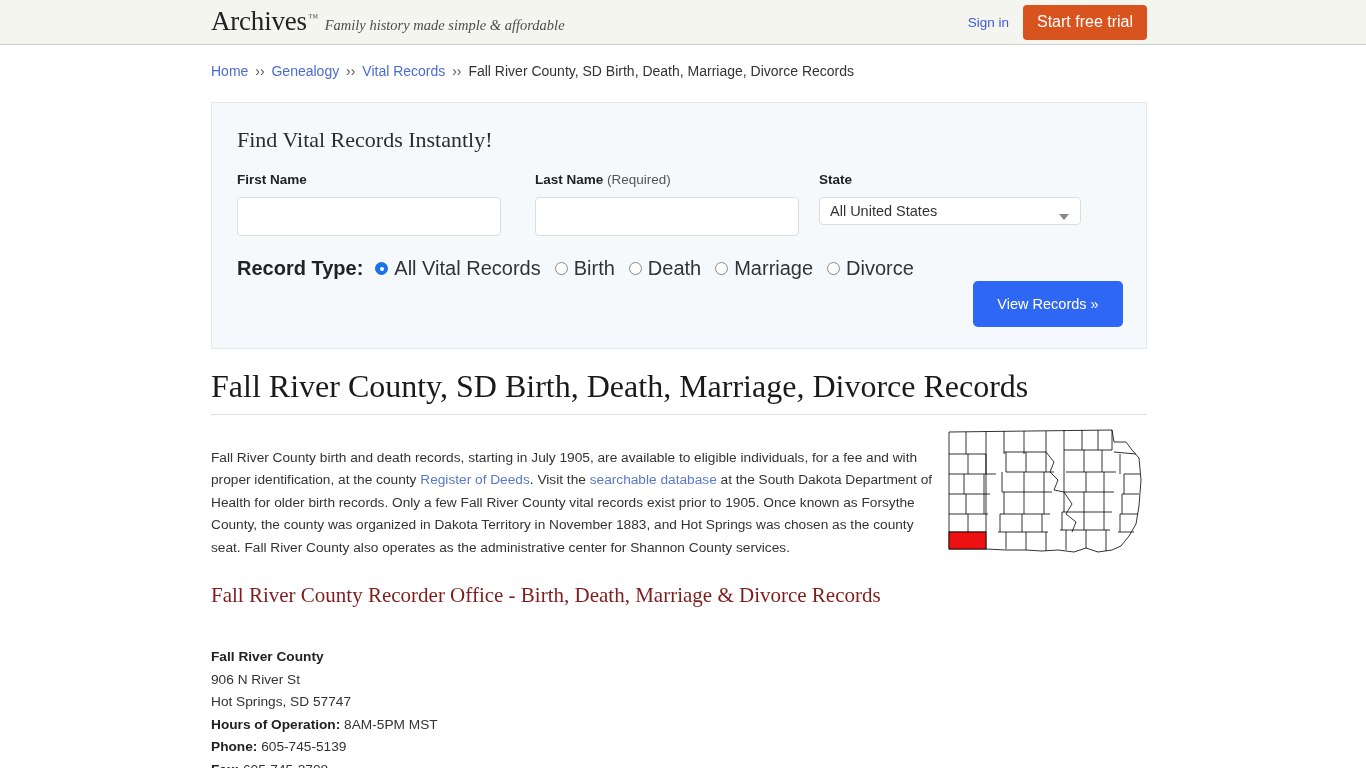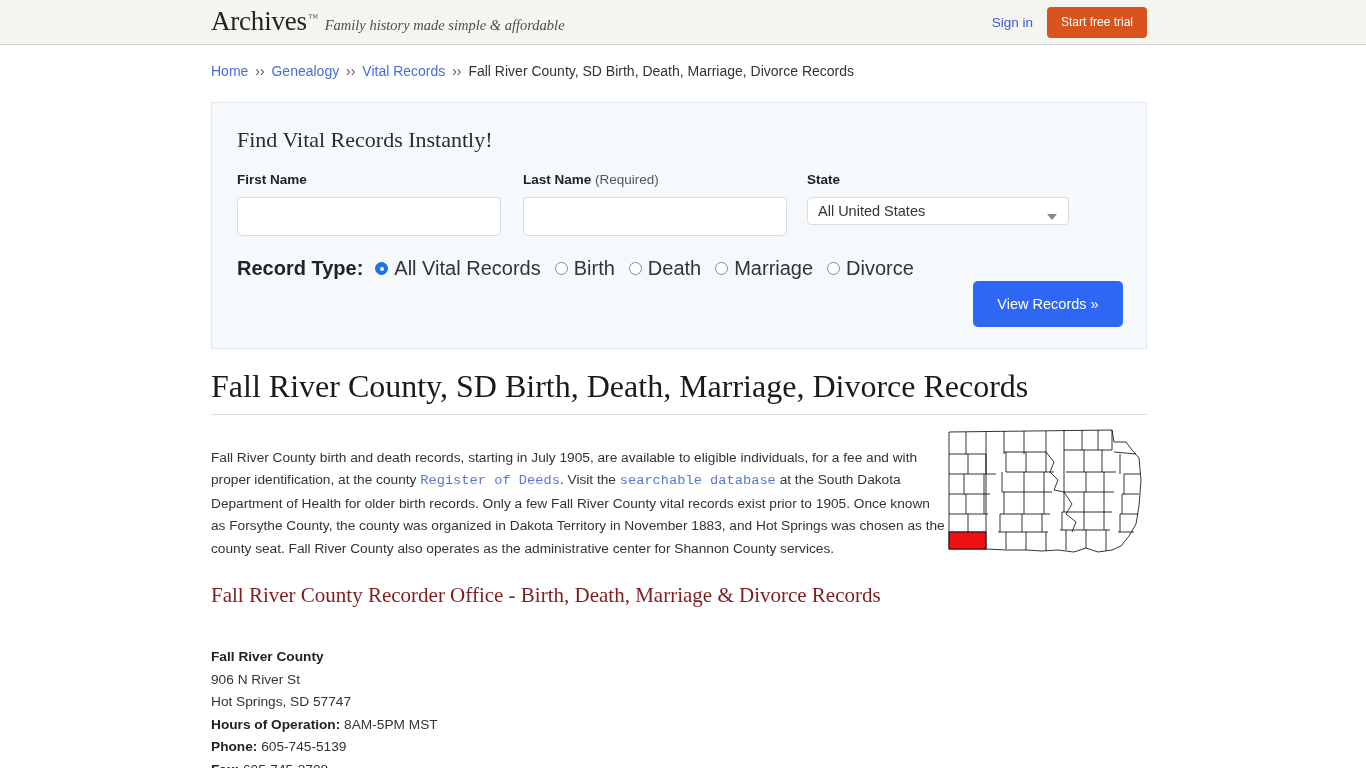--- a/index.html
+++ b/index.html
@@ -59,21 +59,21 @@
   }
   .signin-link {
     color: #3b5bdb;
     font-size: 13.5px;
     text-decoration: none;
     cursor: pointer;
   }
   .trial-btn {
     background: #d9531e;
     color: #ffffff;
-    font-size: 12px;
+    font-size: 16px;
     border: none;
     border-radius: 4px;
     padding: 9px 14px 10px;
     cursor: pointer;
     font-family: "Liberation Sans", sans-serif;
     line-height: 1;
   }
 
   
   .breadcrumb {
@@ -108,21 +108,21 @@
     color: #2c2c2c;
     margin: 24px 0 0 25px;
   }
   .fields-row {
     display: flex;
     margin: 19px 0 0 25px;
     gap: 0;
   }
   .field { position: relative; }
   .field.first { width: 282px; }
-  .field.last  { width: 284px; margin-left: 4px; }
+  .field.last  { width: 284px; margin-left: 16px; }
   .field.state { width: 262px; }
   .field-label {
     font-size: 13.5px;
     font-weight: bold;
     color: #222222;
     display: block;
     margin-bottom: 10px;
   }
   .field-label .req {
     font-weight: normal;
@@ -253,21 +253,20 @@
     width: 735px;
     font-size: 13.7px;
     line-height: 22.6px;
     color: #333333;
     text-align: left;
   }
   .intro-text a {
     color: #5878c8;
     text-decoration: none;
     cursor: pointer;
-    font-family: Liberation Mono, monospace;
   }
 
   .sd-map {
     position: absolute;
     left: 946px;
     top: 428px;
     width: 200px;
     height: 128px;
   }
 

